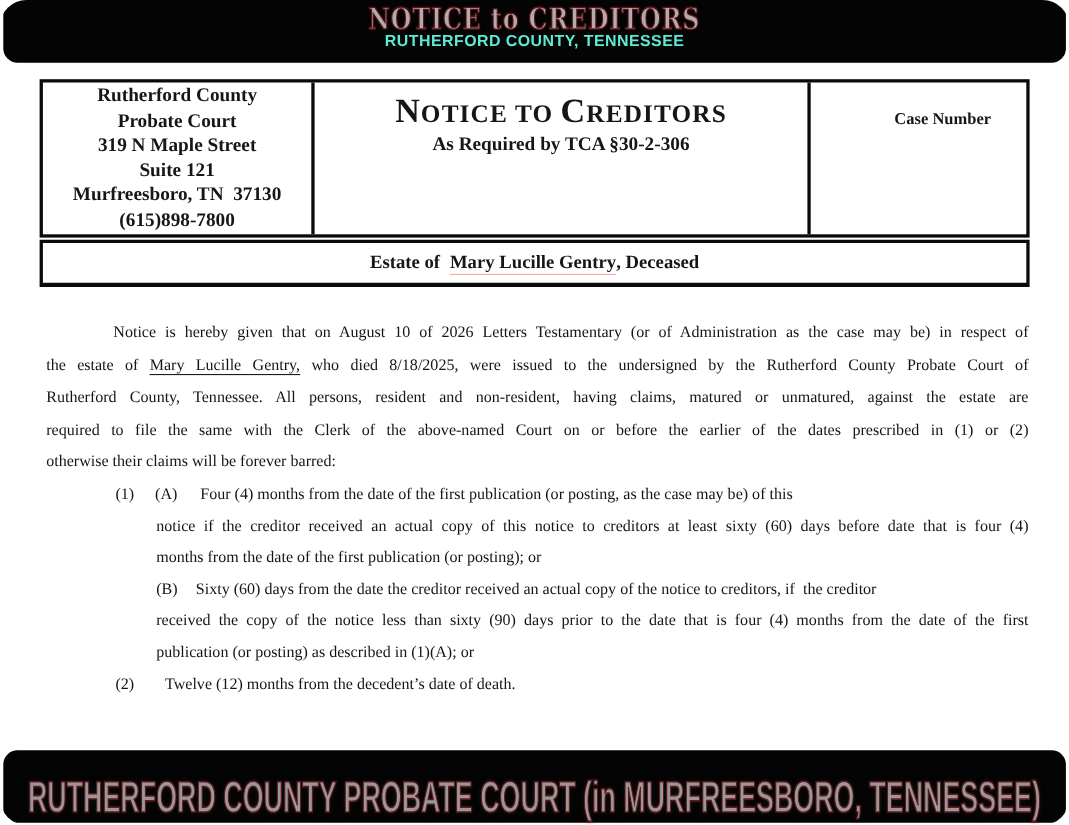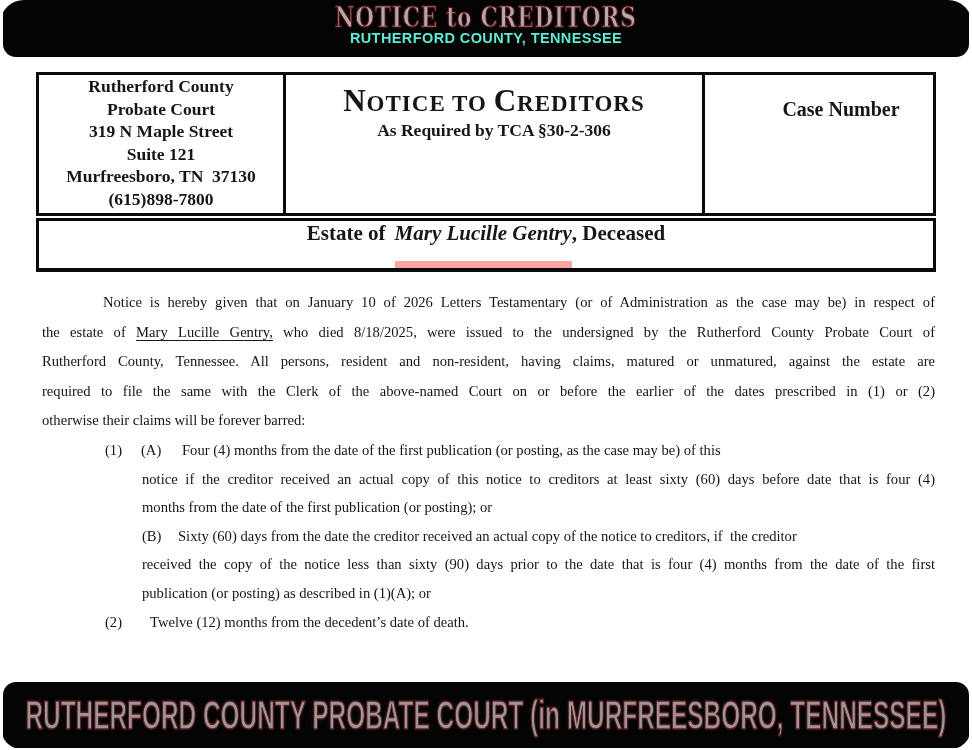--- a/index.html
+++ b/index.html
@@ -8,42 +8,42 @@
 
   
   .banner{position:absolute;left:3px;width:966px;background:#040404;border-radius:13px;}
   .banner-top{top:0;height:57px;text-align:center;}
   .banner-title{display:inline-block;margin-top:3px;font-family:"DejaVu Serif",serif;font-weight:bold;
                 font-size:27px;line-height:30px;color:#b2aaac;letter-spacing:1px;
                 -webkit-text-stroke:1.2px #5a1518;transform:scaleX(0.8);transform-origin:center;
                 text-shadow:0 0 4px #1e0608;white-space:nowrap;}
   .banner-subtitle{margin-top:-3px;font-family:"Liberation Sans",sans-serif;font-weight:bold;
                    font-size:14.5px;color:#5eead4;letter-spacing:0.4px;}
-  .banner-bottom{top:682px;height:66px;display:flex;align-items:center;justify-content:center;}
+  .banner-bottom{top:682px;height:66px;display:flex;align-items:flex-end;justify-content:center;}
   .banner-bottom-text{font-family:"Liberation Sans",sans-serif;font-weight:bold;font-size:40px;
                       color:#9d9698;-webkit-text-stroke:1.5px #5e191b;transform:scaleX(0.61);
                       transform-origin:center;white-space:nowrap;text-shadow:0 0 6px #161616;}
 
   
   .form-row1{position:absolute;left:36px;top:72px;width:900px;height:144px;box-sizing:border-box;
              border:3px solid #0a0a0a;display:flex;background:#fff;}
   .cell{box-sizing:border-box;text-align:center;}
   .cell-left{width:247px;border-right:3px solid #0a0a0a;padding-top:0;
              font-weight:bold;font-size:17.5px;line-height:22.5px;}
   .cell-left div{white-space:pre;}
   .cell-center{flex:1;border-right:3px solid #0a0a0a;}
   .form-title{margin-top:8px;font-weight:bold;font-size:23px;letter-spacing:1px;white-space:nowrap;}
   .tp-big{font-size:31px;}
   .form-subtitle{margin-top:1px;font-weight:bold;font-size:17.5px;}
-  .cell-right{width:228px;padding-top:23px;font-weight:bold;font-size:20px;line-height:23px;padding-left:44px;}
+  .cell-right{width:196px;padding-top:23px;font-weight:bold;font-size:15px;line-height:23px;padding-left:44px;}
 
-  .estate-row{position:absolute;left:36px;top:218px;width:900px;height:54px;box-sizing:border-box;
-              border:3px solid #0a0a0a;border-bottom-width:4px;display:flex;
-              justify-content:center;font-weight:bold;font-size:21px;background:#fff;}
-  .estate-name{border-bottom:7px solid #fca5a5;margin-left:9px;font-style:italic;}
+  .estate-row{position:absolute;left:36px;top:218px;width:900px;height:43px;box-sizing:border-box;
+              border:3px solid #0a0a0a;border-bottom-width:4px;display:flex;align-items:center;
+              justify-content:center;font-weight:bold;font-size:17px;background:#fff;}
+  .estate-name{border-bottom:1px solid #fca5a5;margin-left:9px;}
 
   
   .notice-body{position:absolute;left:42px;top:288px;width:893px;font-size:14.6px;color:#141414;}
   .bl{line-height:29.6px;}
   .li{line-height:28.6px;}
   .just{text-align:justify;text-align-last:justify;}
   .pre{white-space:pre;}
   .indent{text-indent:61px;}
   .pl63{padding-left:63px;}
   .pl100{padding-left:100px;box-sizing:border-box;}
@@ -83,21 +83,21 @@
     </div>
   </div>
 
   <div class="estate-row">
     <span>Estate of</span>
     <span class="estate-name">Mary Lucille Gentry</span>
     <span>, Deceased</span>
   </div>
 
   <div class="notice-body">
-    <div class="bl just indent">Notice is hereby given that on January 10 of 2026 Letters Testamentary (or of Administration as the case may be) in respect of</div>
+    <div class="bl just indent">Notice is hereby given that on August 10 of 2026 Letters Testamentary (or of Administration as the case may be) in respect of</div>
     <div class="bl just"><span>the estate of </span><span class="uline">Mary Lucille Gentry,</span><span> who died 8/18/2025, were issued to the undersigned by the Rutherford County Probate Court of</span></div>
     <div class="bl just">Rutherford County, Tennessee.  All persons, resident and non-resident, having claims, matured or unmatured, against the estate are</div>
     <div class="bl just">required to file the same with the Clerk of the above-named Court on or before the earlier of the dates prescribed in (1) or (2)</div>
     <div class="bl">otherwise their claims will be forever barred:</div>
 
     <div class="li pl63"><span class="mk1">(1)</span><span class="mkA">(A)</span><span>Four (4) months from the date of the first publication (or posting, as the case may be) of this</span></div>
     <div class="li pl100 just">notice if the creditor received an actual copy of this notice to creditors at least sixty (60) days before date that is four (4)</div>
     <div class="li pl100 pre">months from the date of the first publication (or posting); or</div>
     <div class="li pl100"><span class="mkB">(B)</span><span class="pre">Sixty (60) days from the date the creditor received an actual copy of the notice to creditors, if  the creditor</span></div>
     <div class="li pl100 just">received the copy of the notice less than sixty (90) days prior to the date that is four  (4) months from the date of the first</div>

